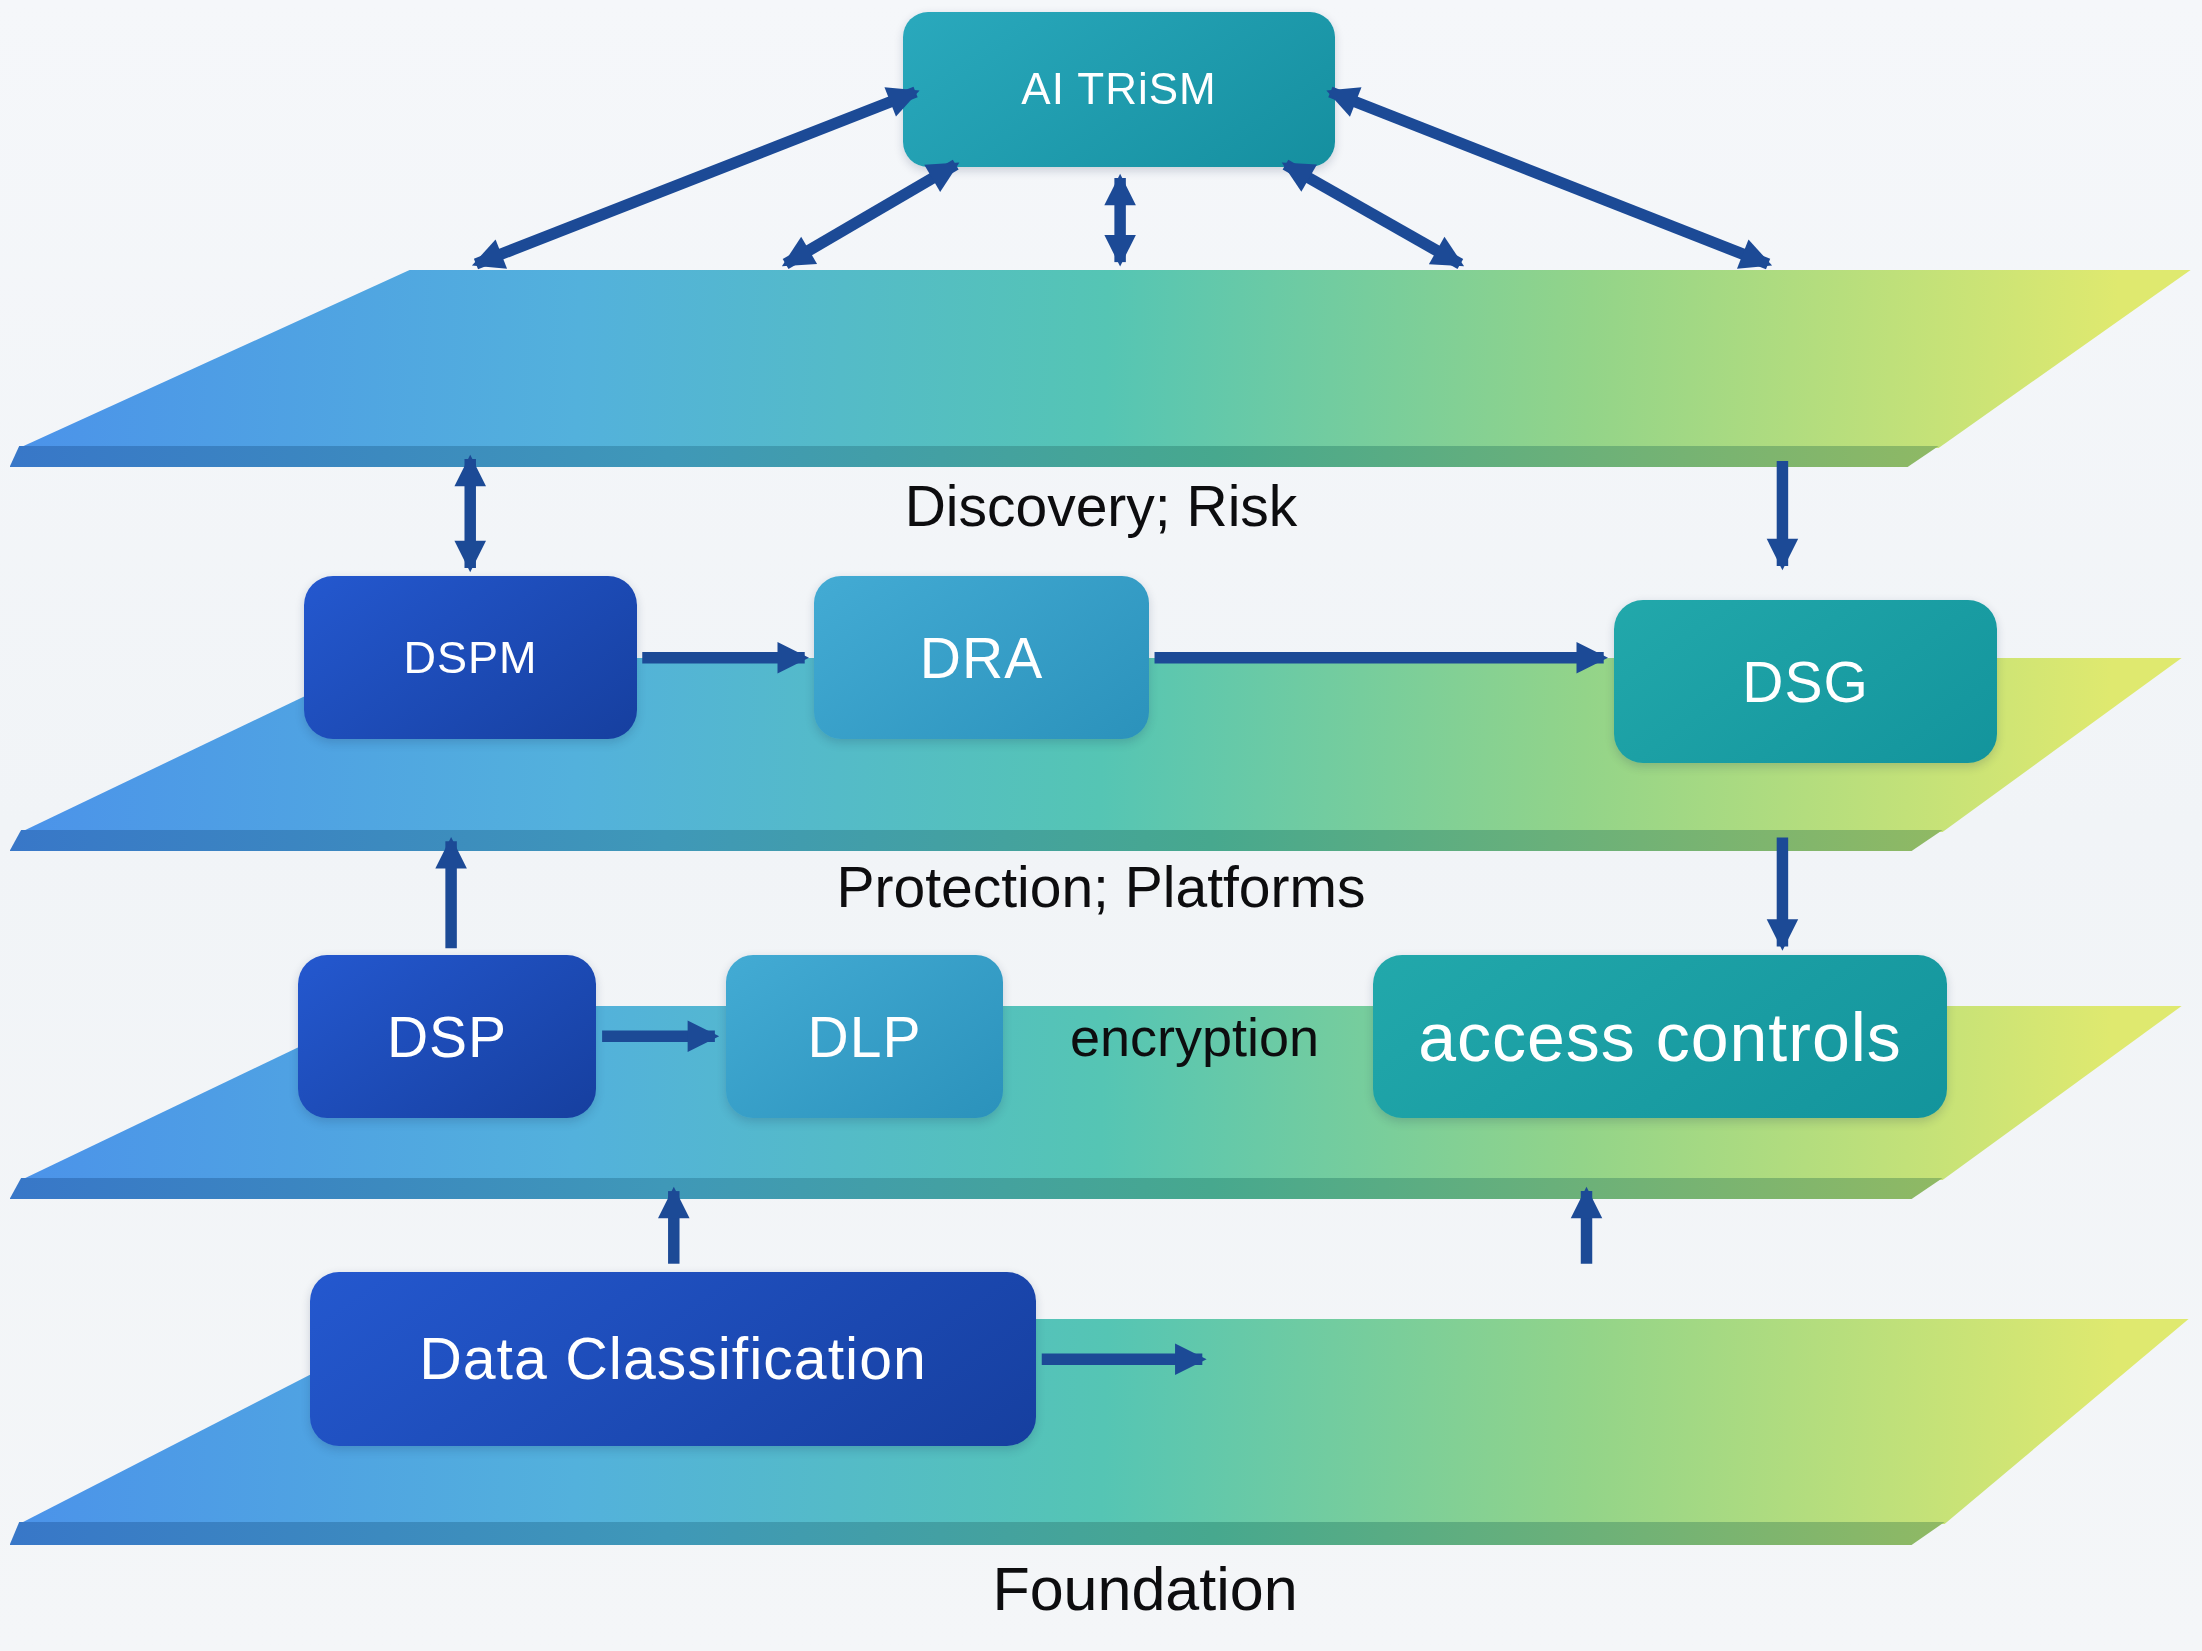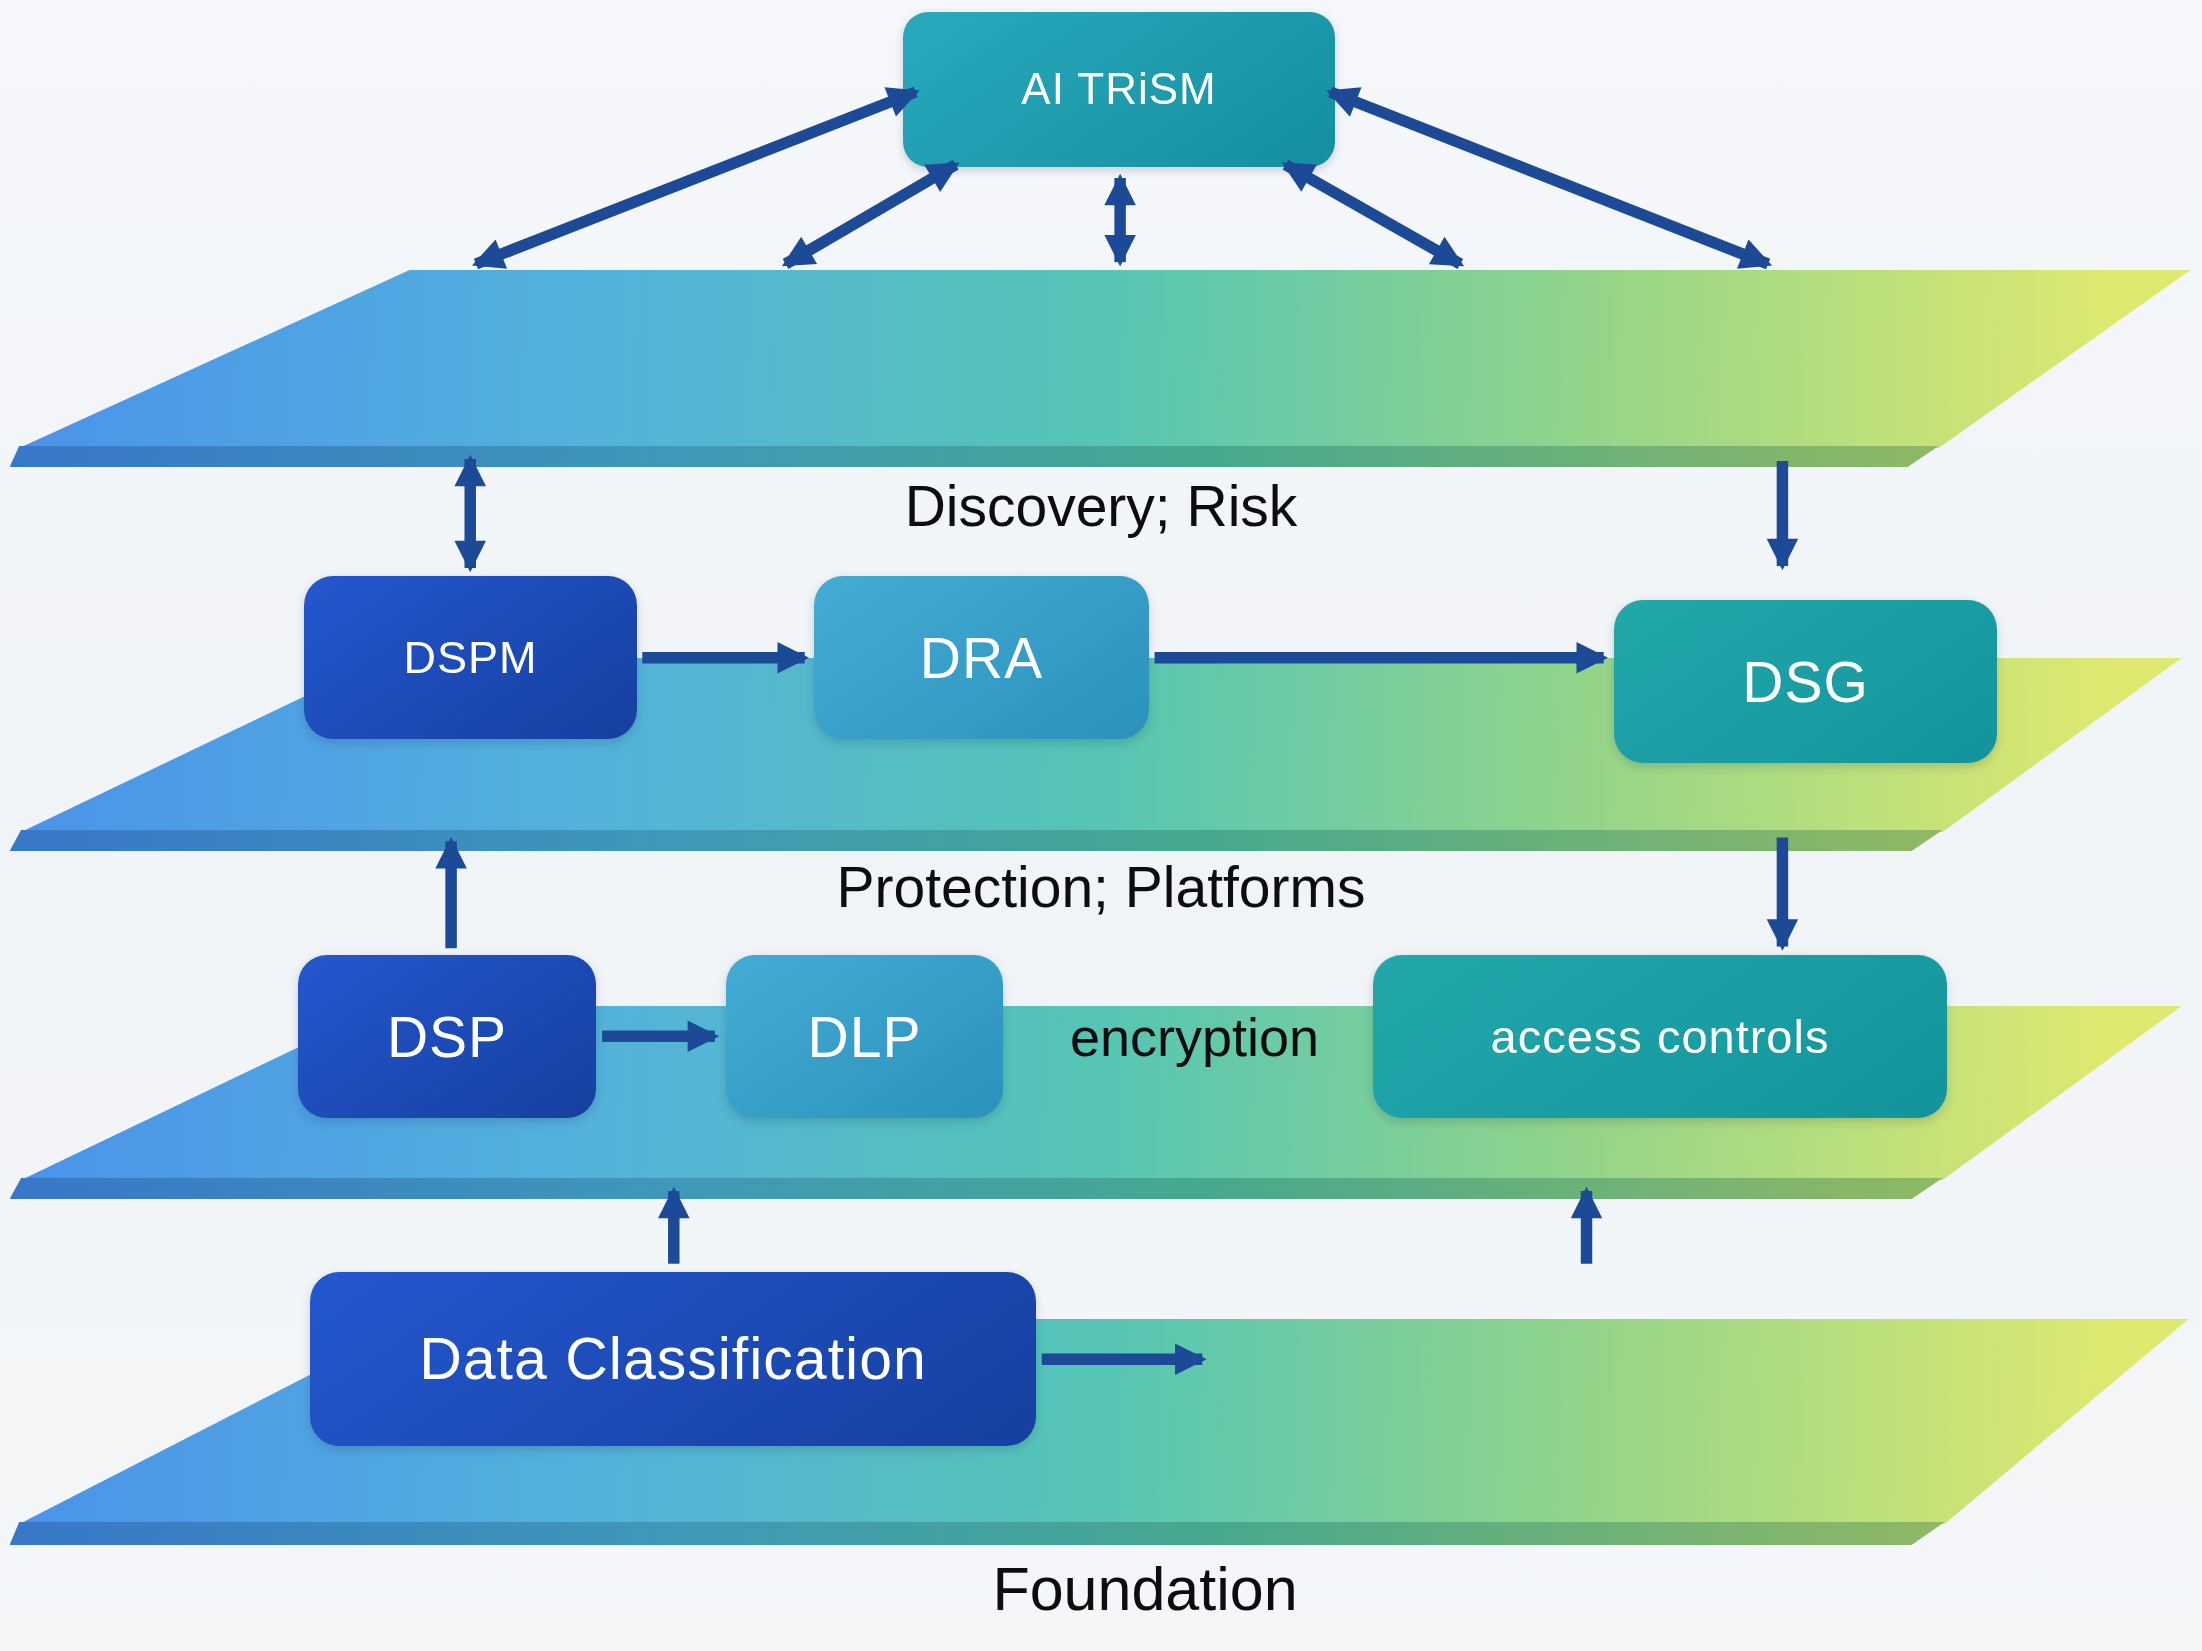--- a/index.html
+++ b/index.html
@@ -38,29 +38,29 @@
   .node{
     position:absolute;z-index:3;
     display:flex;align-items:center;justify-content:center;
     color:#ffffff;border-radius:29px;
     font-weight:500;letter-spacing:1px;
     box-shadow:0 3.8px 9.6px rgba(20,40,80,.18);
   }
   .dark{background:linear-gradient(145deg,#2458cf 0%,#163f9f 100%);}
   .teal{background:linear-gradient(145deg,#2aa9bd 0%,#158f9f 100%);}
   .teal2{background:linear-gradient(145deg,#22a8ab 0%,#13949c 100%);}
-  .teal3{background:linear-gradient(145deg,#43abd4 0%,#2b92bb 100%);}
+  .teal3{background:linear-gradient(145deg,#43abd4 0%,#2b92bb 100%);border-radius:27px;}
 
   .b-trism{left:903px;top:11.5px;width:432px;height:155px;font-size:44px;border-radius:25px;}
   .b-dspm{left:304px;top:576px;width:333px;height:163px;font-size:45px;}
   .b-dra{left:814px;top:576px;width:335px;height:163px;font-size:57px;}
   .b-dsg{left:1614px;top:556px;width:383px;height:163px;font-size:57px;margin-top:44px;}
   .b-dsp{left:298px;top:955px;width:298px;height:163px;font-size:57px;}
   .b-dlp{left:726px;top:955px;width:277px;height:163px;font-size:57px;}
-  .b-access{left:1373px;top:955px;width:574px;height:163px;font-size:47px;}
+  .b-access{left:1373px;top:955px;width:574px;height:163px;font-size:68px;}
   .b-dataclass{left:310px;top:1272px;width:726px;height:174px;font-size:59px;}
   .b-datagov{left:1216px;top:1272px;width:732px;height:174px;font-size:59px;}
 
   
   .lbl{
     position:absolute;z-index:4;left:0;width:2202px;
     text-align:center;color:#0d0d0f;font-weight:500;
   }
   .lbl-ai-integration{top:315px;font-size:67px;}
   .lbl-discovery{top:473px;font-size:57px;}

